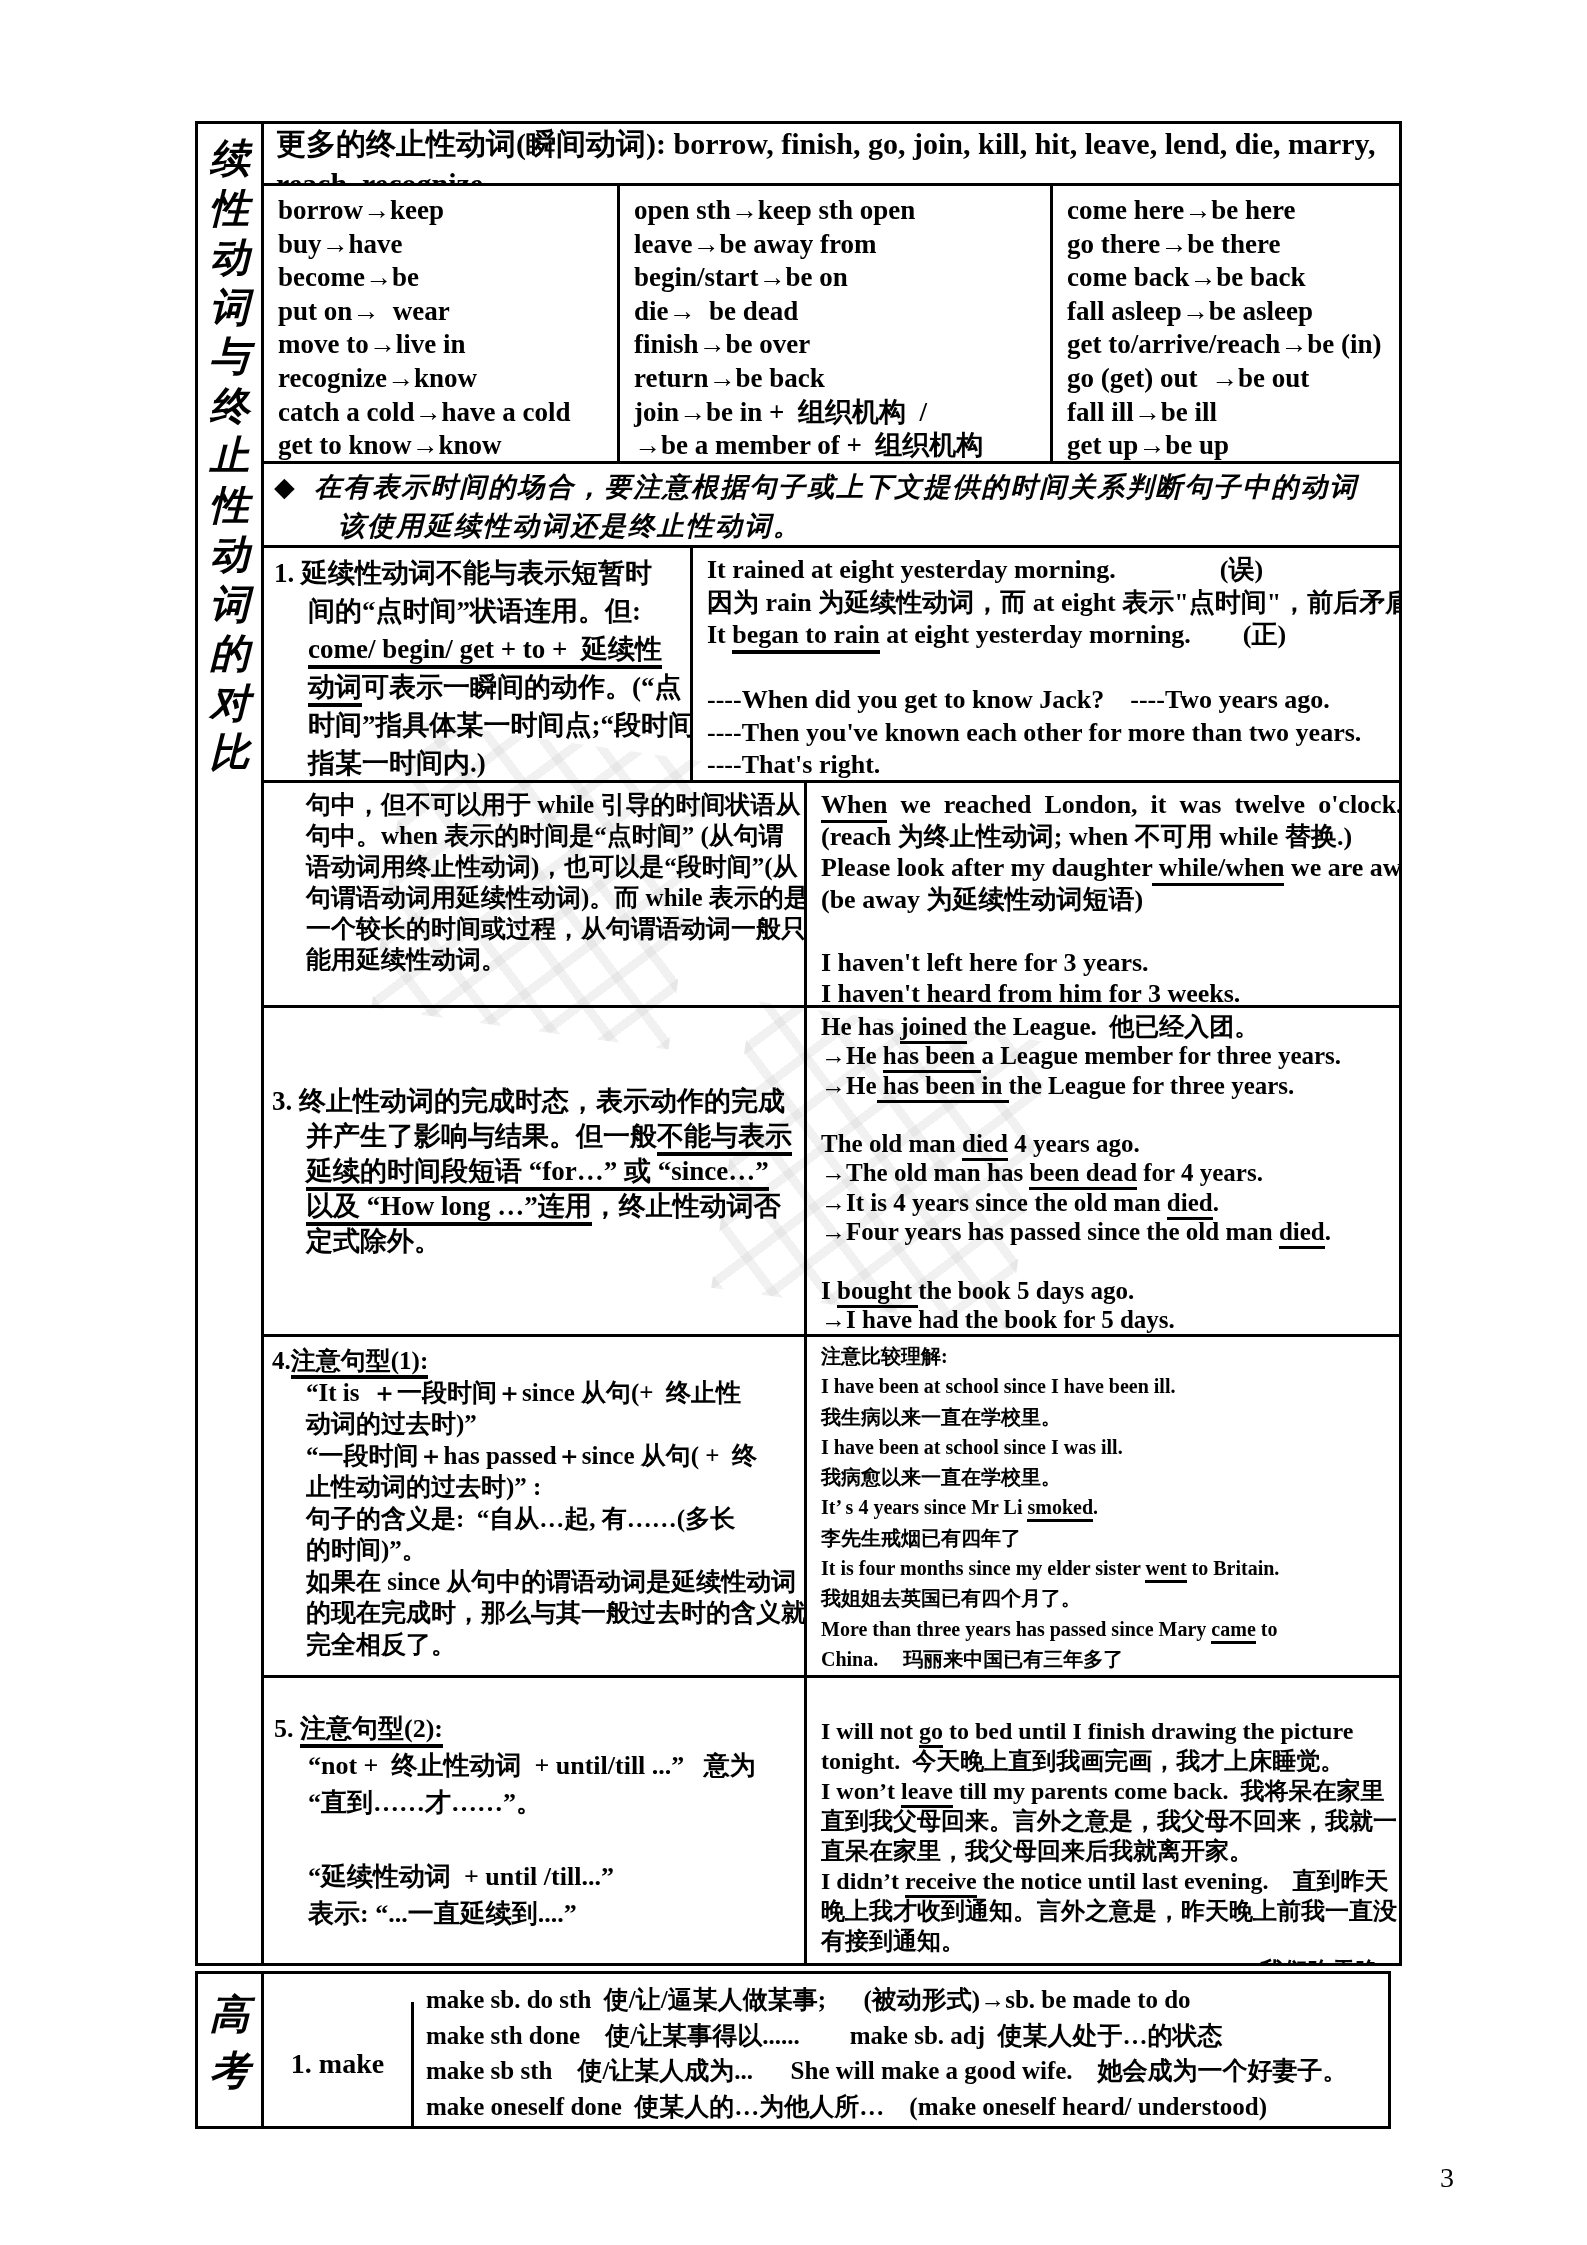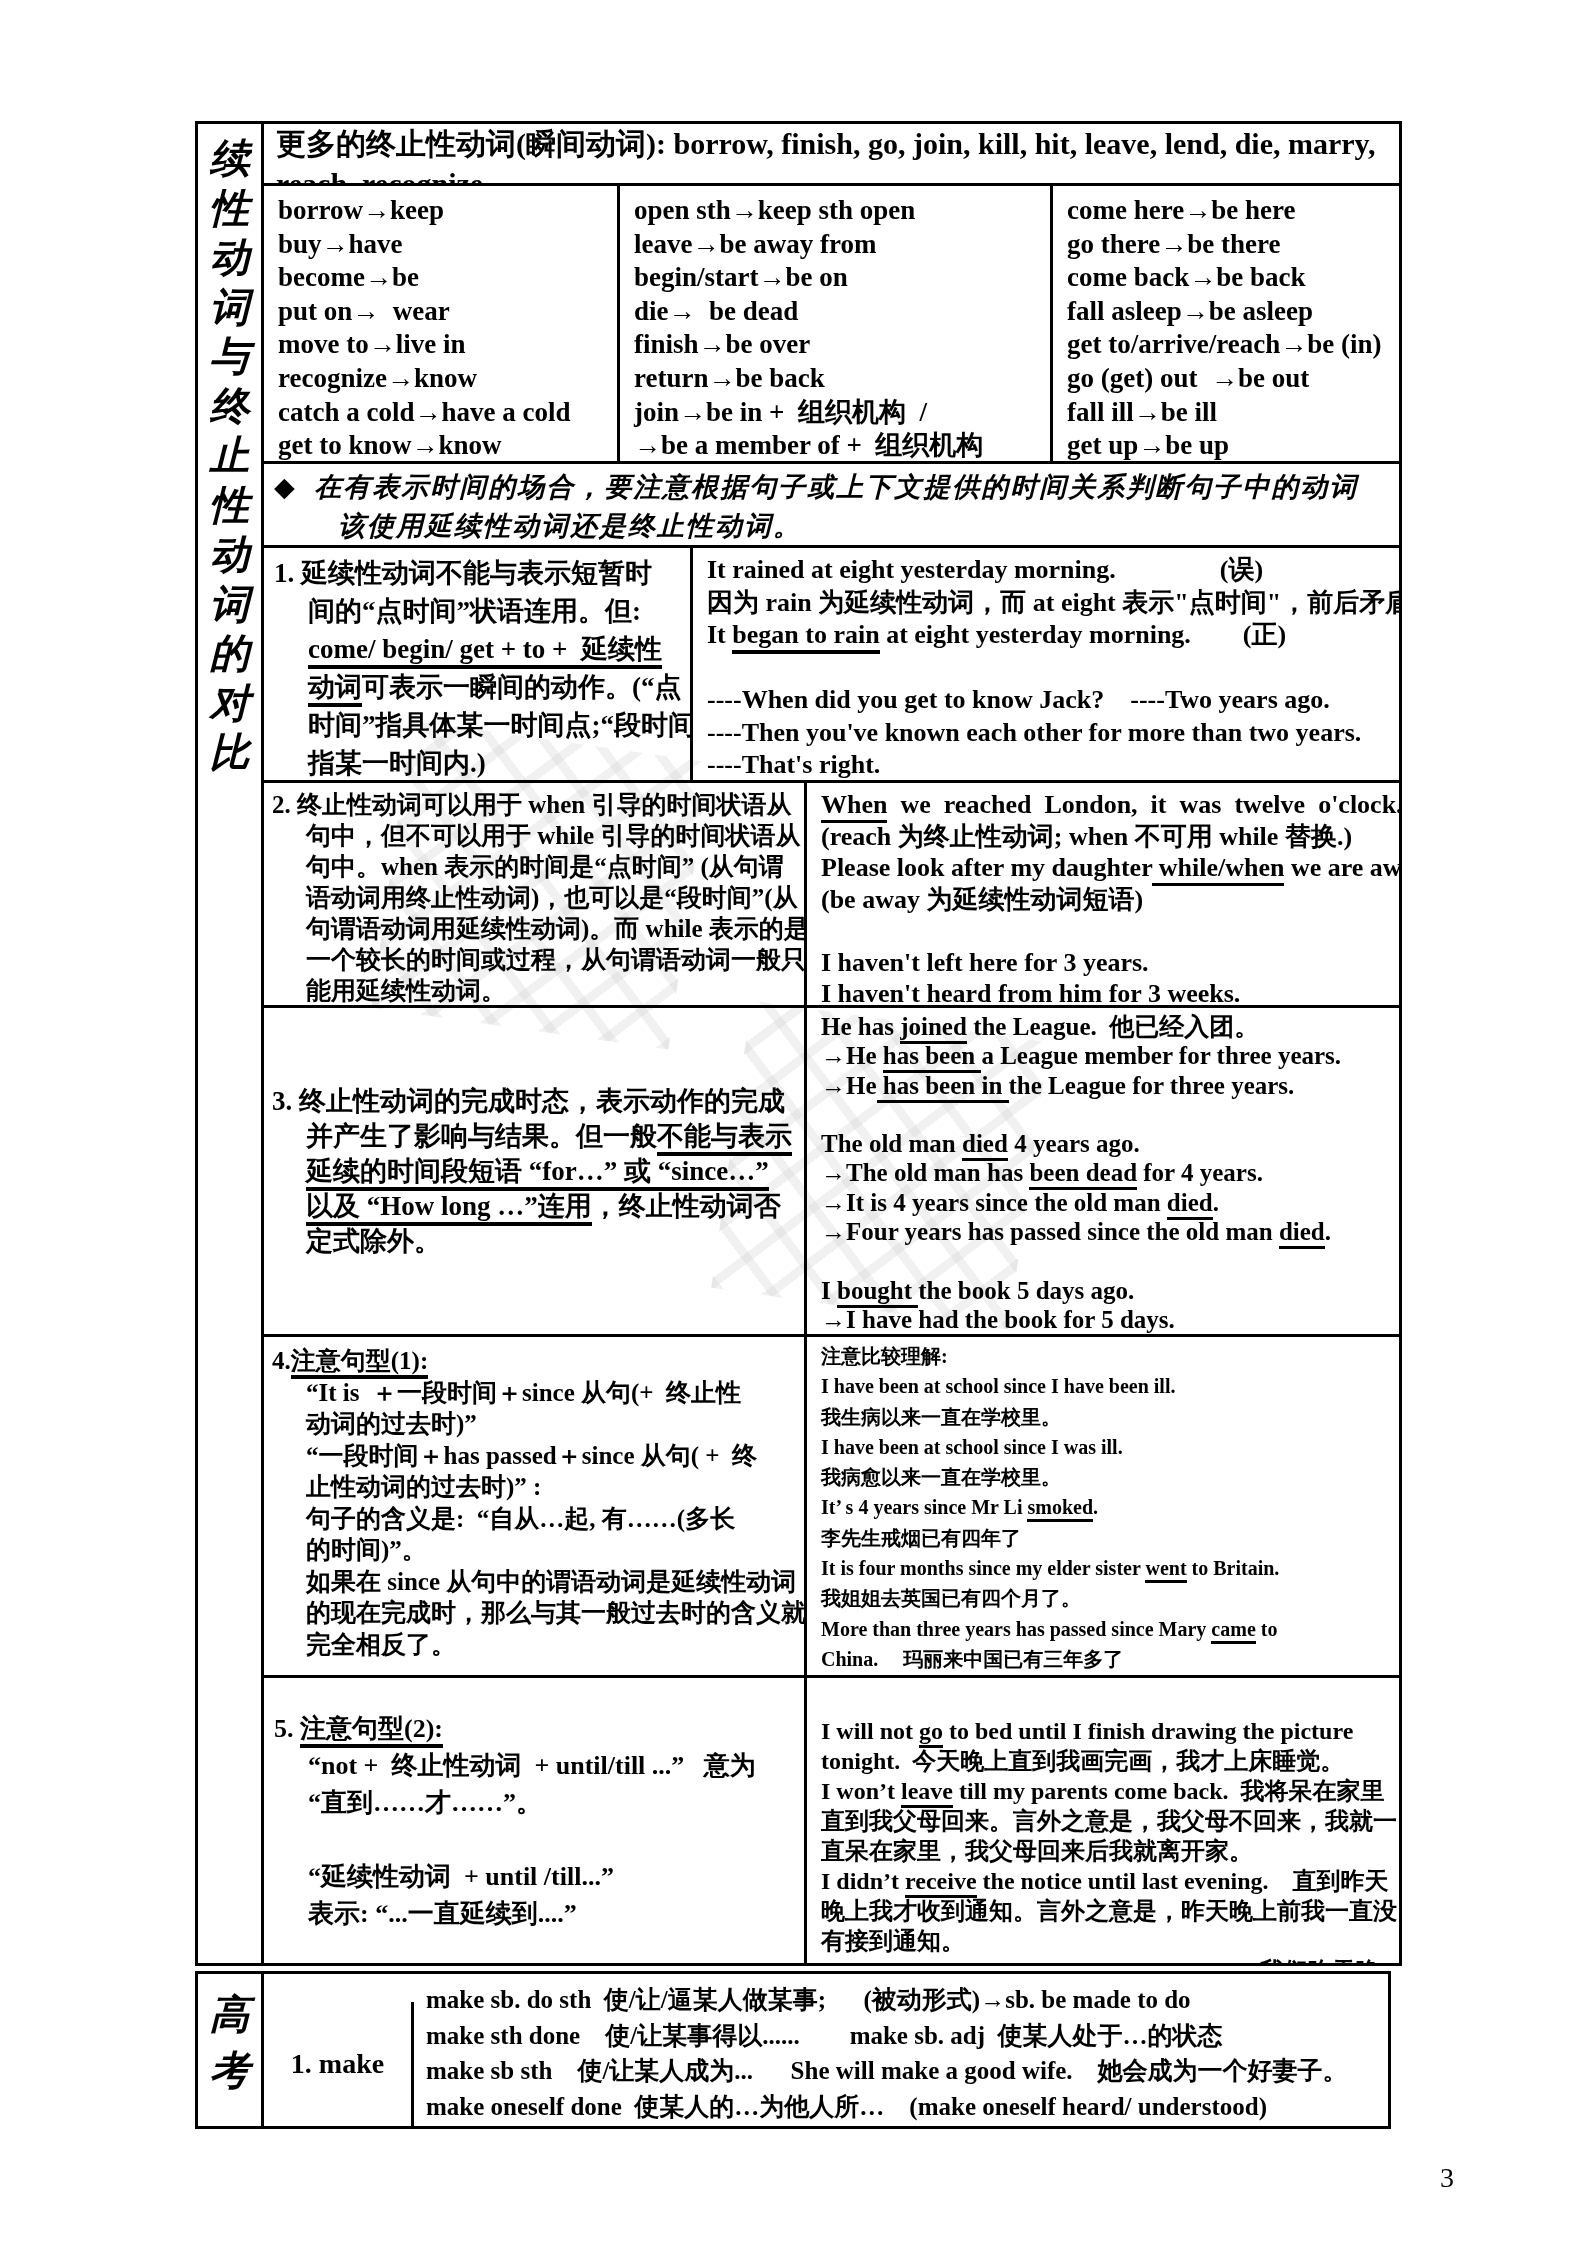--- a/index.html
+++ b/index.html
@@ -157,21 +157,20 @@
             <div class="line"><span>It </span><span class="u2">began to rain</span><span> at eight yesterday morning.        (正)</span></div>
             <div class="line">&nbsp;</div>
             <div class="line">----When did you get to know Jack?    ----Two years ago.</div>
             <div class="line">----Then you've known each other for more than two years.</div>
             <div class="line">----That's right.</div>
           </div>
       </div>
 
       <div class="trow r2">
         <div class="cell brd l2">
-            <div class="line">2. 终止性动词可以用于 when 引导的时间状语从</div>
             <div class="line ind">句中，但不可以用于 while 引导的时间状语从</div>
             <div class="line ind">句中。when 表示的时间是“点时间” (从句谓</div>
             <div class="line ind">语动词用终止性动词)，也可以是“段时间”(从</div>
             <div class="line ind">句谓语动词用延续性动词)。而 while 表示的是</div>
             <div class="line ind">一个较长的时间或过程，从句谓语动词一般只</div>
             <div class="line ind">能用延续性动词。</div>
           </div>
         <div class="cell rr r2r">
             <div class="line"><span class="u">When</span><span>  we  reached  London,  it  was  twelve  o'clock.</span></div>
             <div class="line">(reach 为终止性动词; when 不可用 while 替换.)</div>

